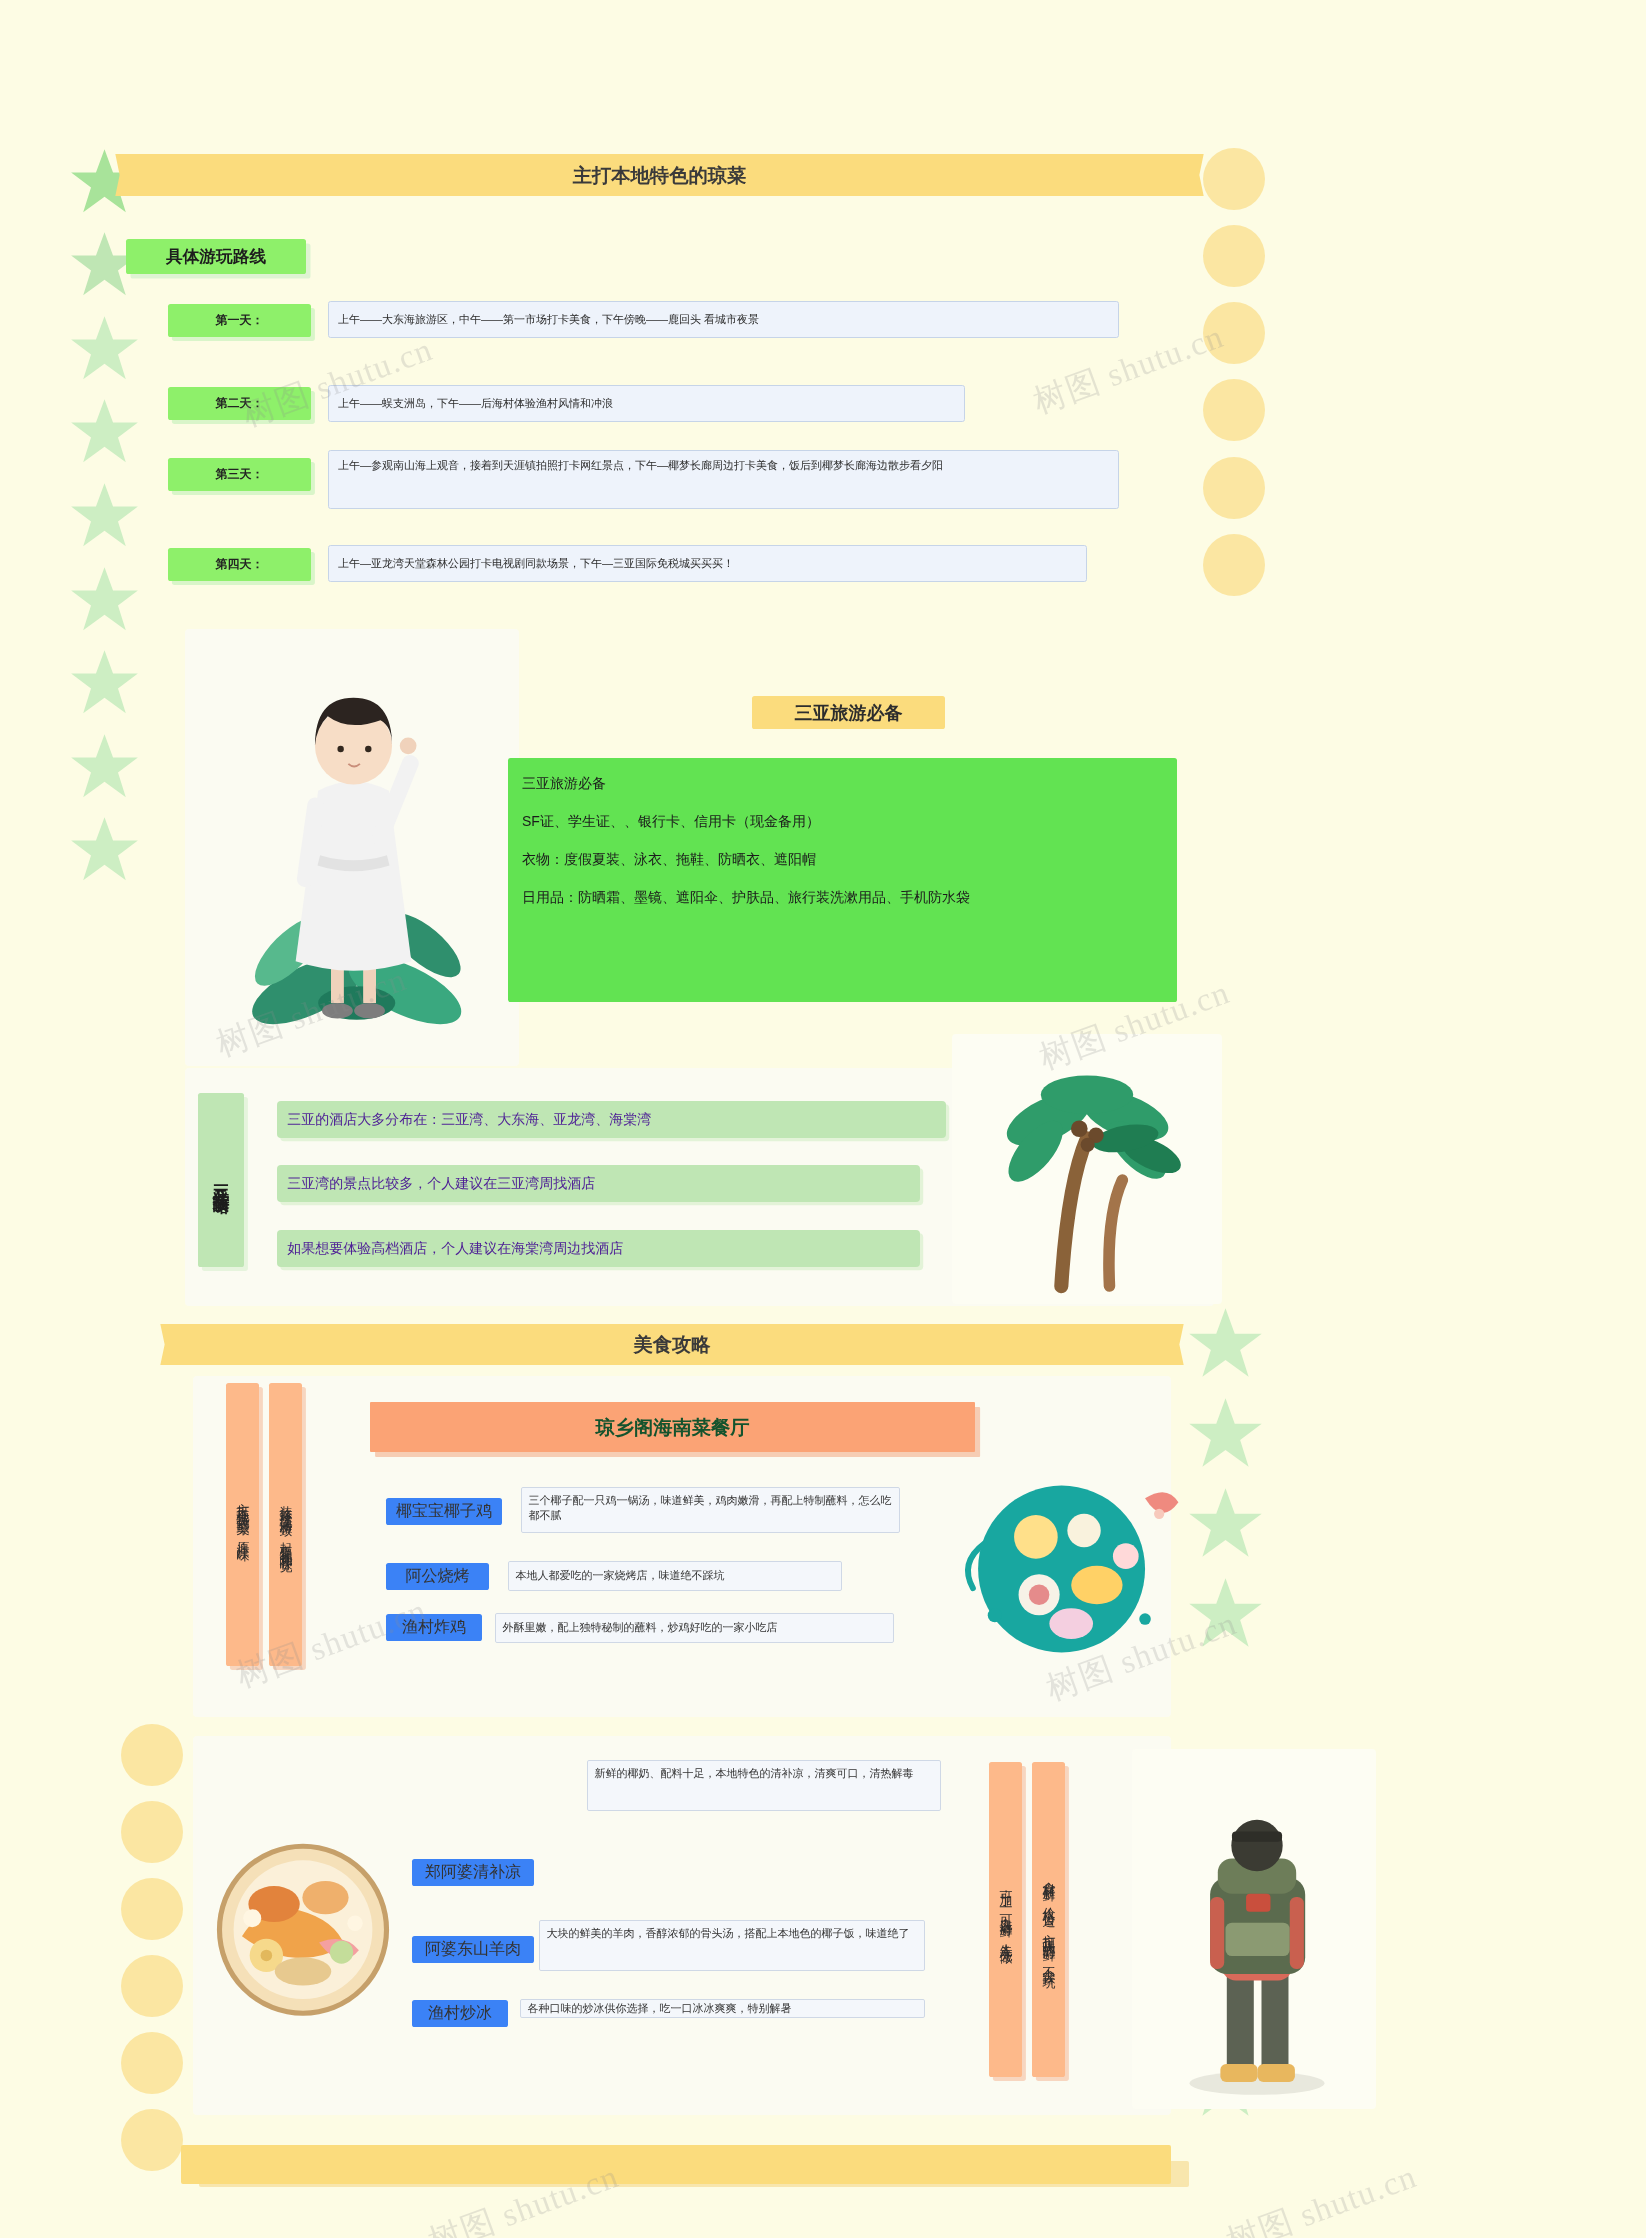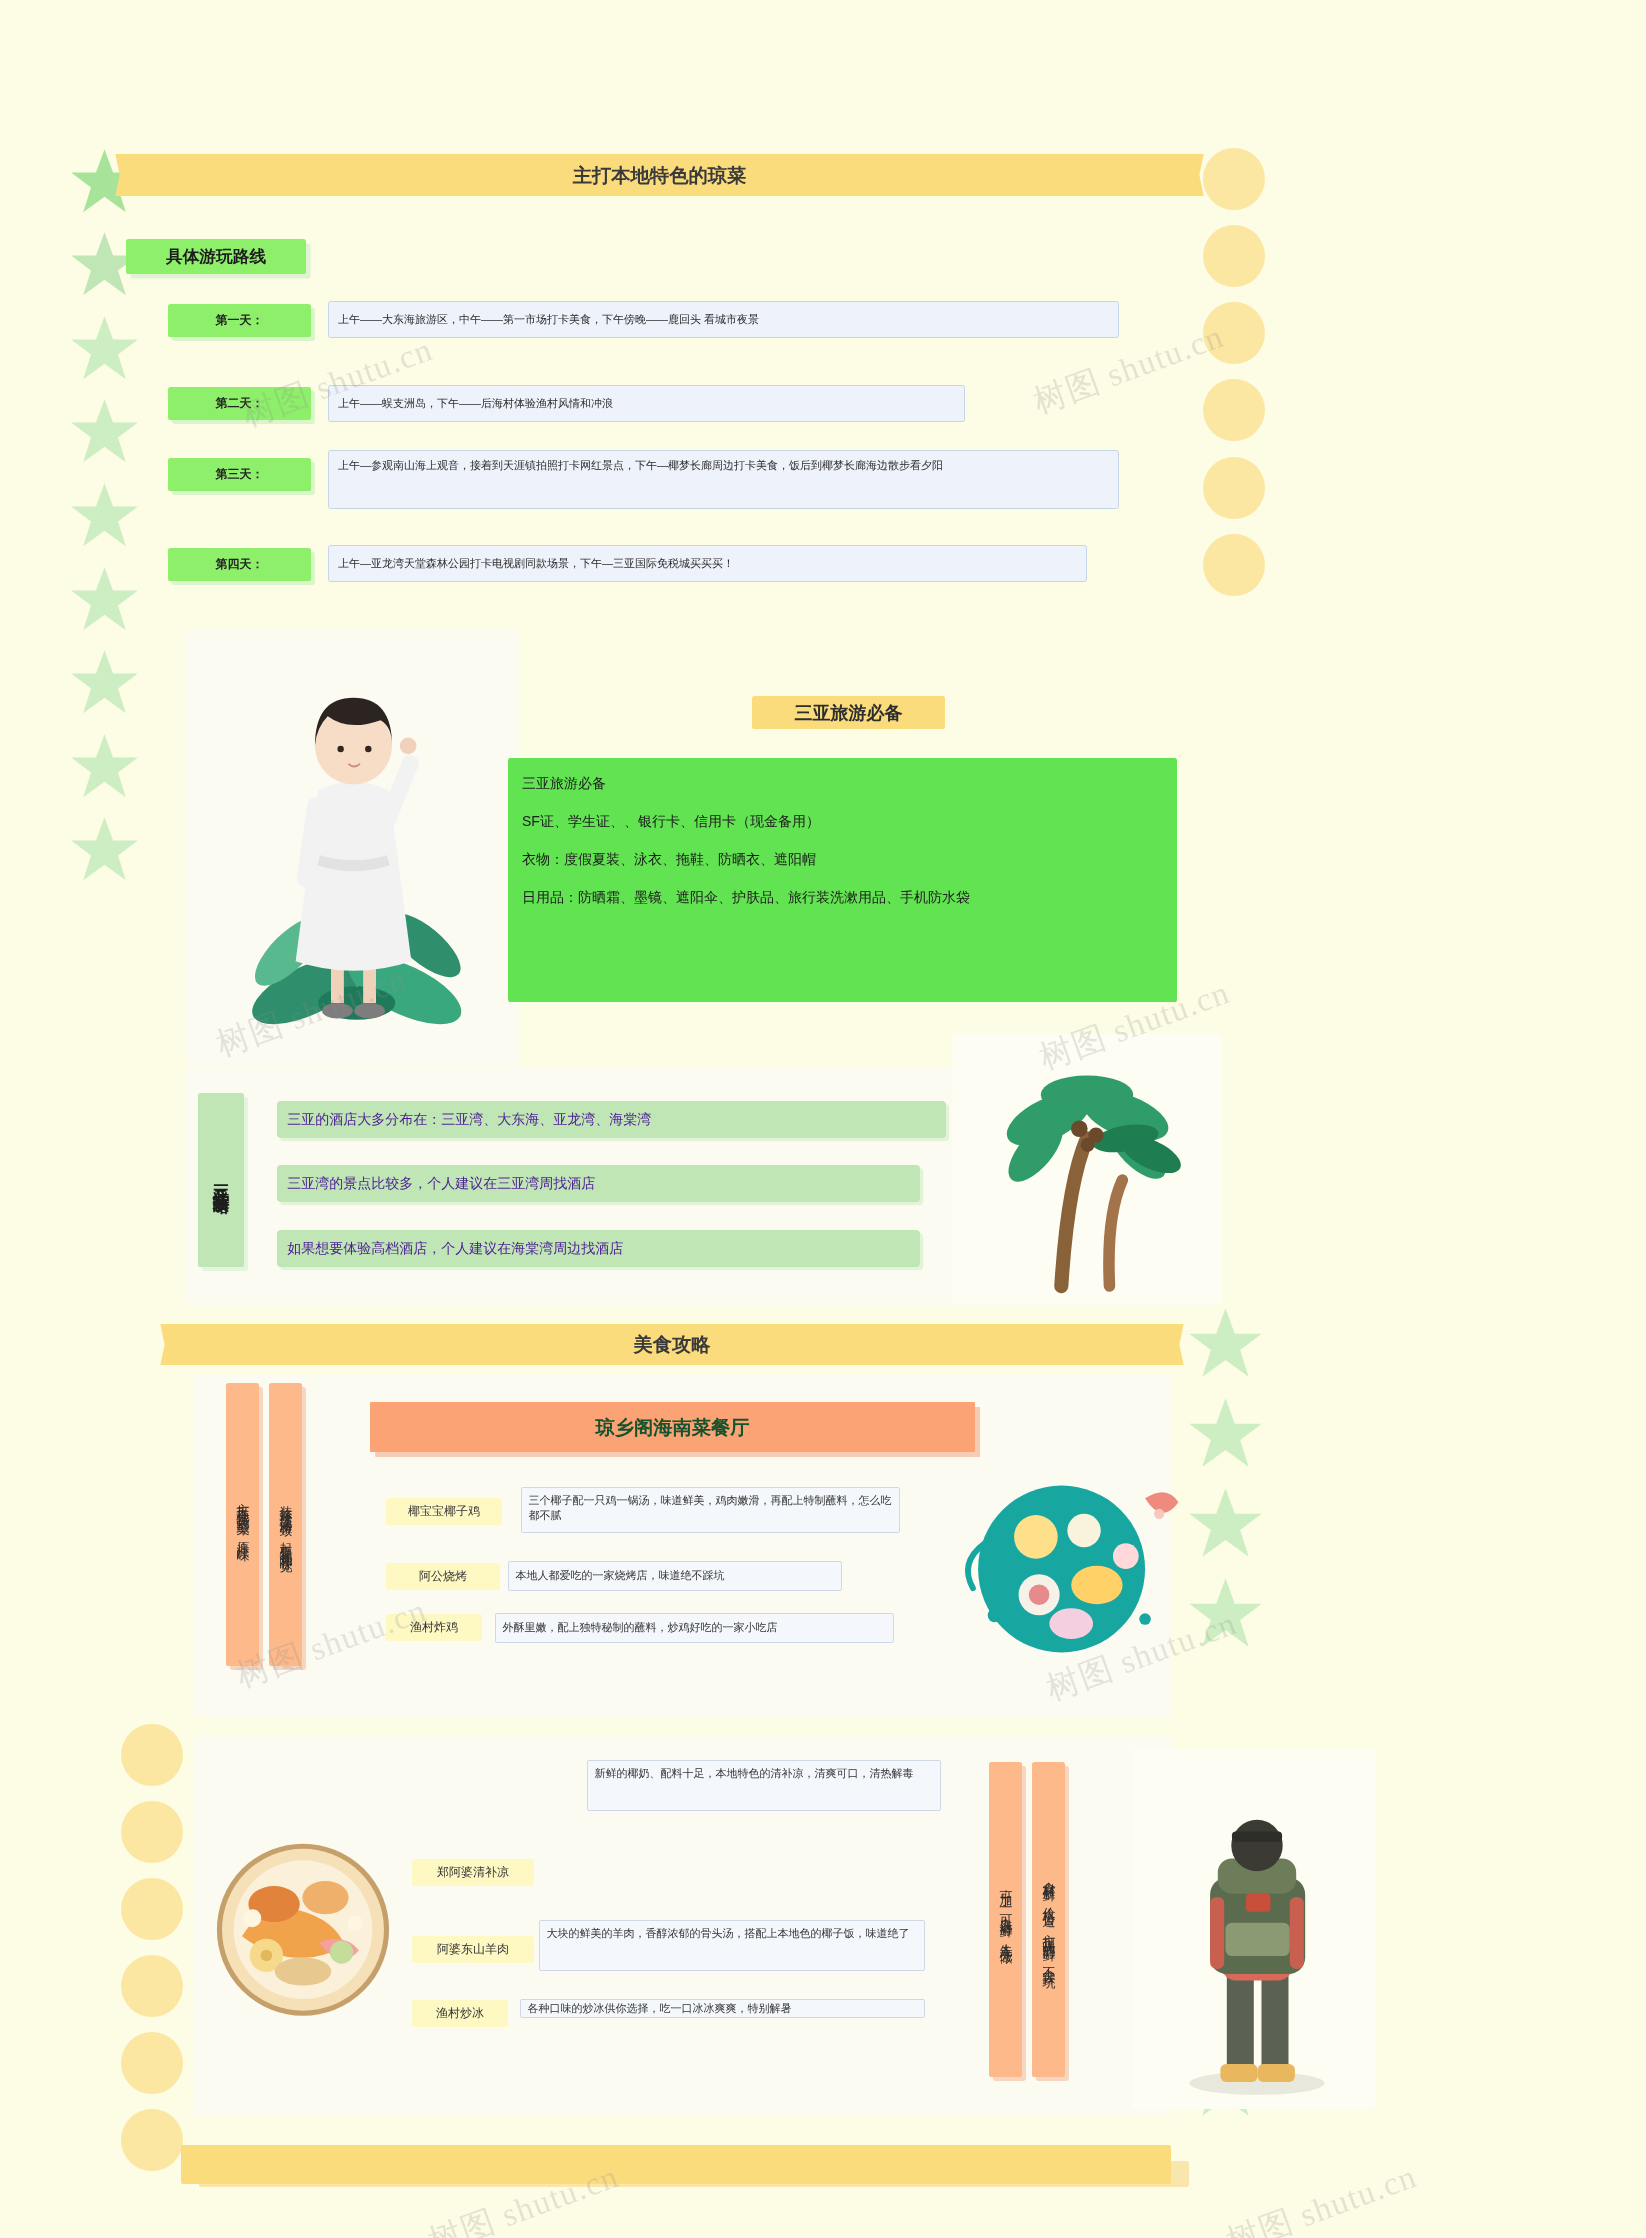--- a/index.html
+++ b/index.html
@@ -81,22 +81,22 @@
     padding:11.6px 14px;box-sizing:border-box;
   }
 
   .orange-head{
     position:absolute;background:#fba375;border-radius:1px;
     display:flex;align-items:center;justify-content:center;
     font-size:19.3px;font-weight:bold;color:#14532d;
     box-shadow:5.1px 5.1px 0 #f6cdb4;
   }
   .orange-tag{
-    position:absolute;background:#fef9c3;border-radius:2.6px;
-    font-size:12px;color:#333;display:flex;align-items:center;
+    position:absolute;background:#3b82f6;border-radius:2.6px;
+    font-size:16px;color:#333;display:flex;align-items:center;
     justify-content:center;padding:2.6px 5.1px;box-sizing:border-box;
   }
   .sub-note{
     position:absolute;background:#f4f7fb;border:0.6px solid #cfd8e6;
     border-radius:1.9px;font-size:11px;color:#333;line-height:1.45;
     padding:4.5px 6.4px;box-sizing:border-box;
   }
   .vert-orange{
     position:absolute;background:#fdb98a;border-radius:2.6px;
     box-shadow:3.9px 3.9px 0 #f7d6c0;
@@ -322,21 +322,21 @@
     <span>琼乡阁海南菜餐厅</span>
   </div>
 
   <div class="orange-tag" style="left:386px;top:1498px;width:116px;height:27px;">
     <span>椰宝宝椰子鸡</span>
   </div>
   <div class="sub-note" style="left:521px;top:1487px;width:379px;height:46px;">
     <span>三个椰子配一只鸡一锅汤，味道鲜美，鸡肉嫩滑，再配上特制蘸料，怎么吃都不腻</span>
   </div>
 
-  <div class="orange-tag" style="left:386px;top:1563px;width:114px;height:27px;">
+  <div class="orange-tag" style="left:386px;top:1563px;width:103px;height:27px;">
     <span>阿公烧烤</span>
   </div>
   <div class="sub-note" style="left:508px;top:1561px;width:334px;height:30px;display:flex;align-items:center;">
     <span>本地人都爱吃的一家烧烤店，味道绝不踩坑</span>
   </div>
 
   <div class="orange-tag" style="left:386px;top:1614px;width:96px;height:27px;">
     <span>渔村炸鸡</span>
   </div>
   <div class="sub-note" style="left:495px;top:1613px;width:399px;height:30px;display:flex;align-items:center;">

